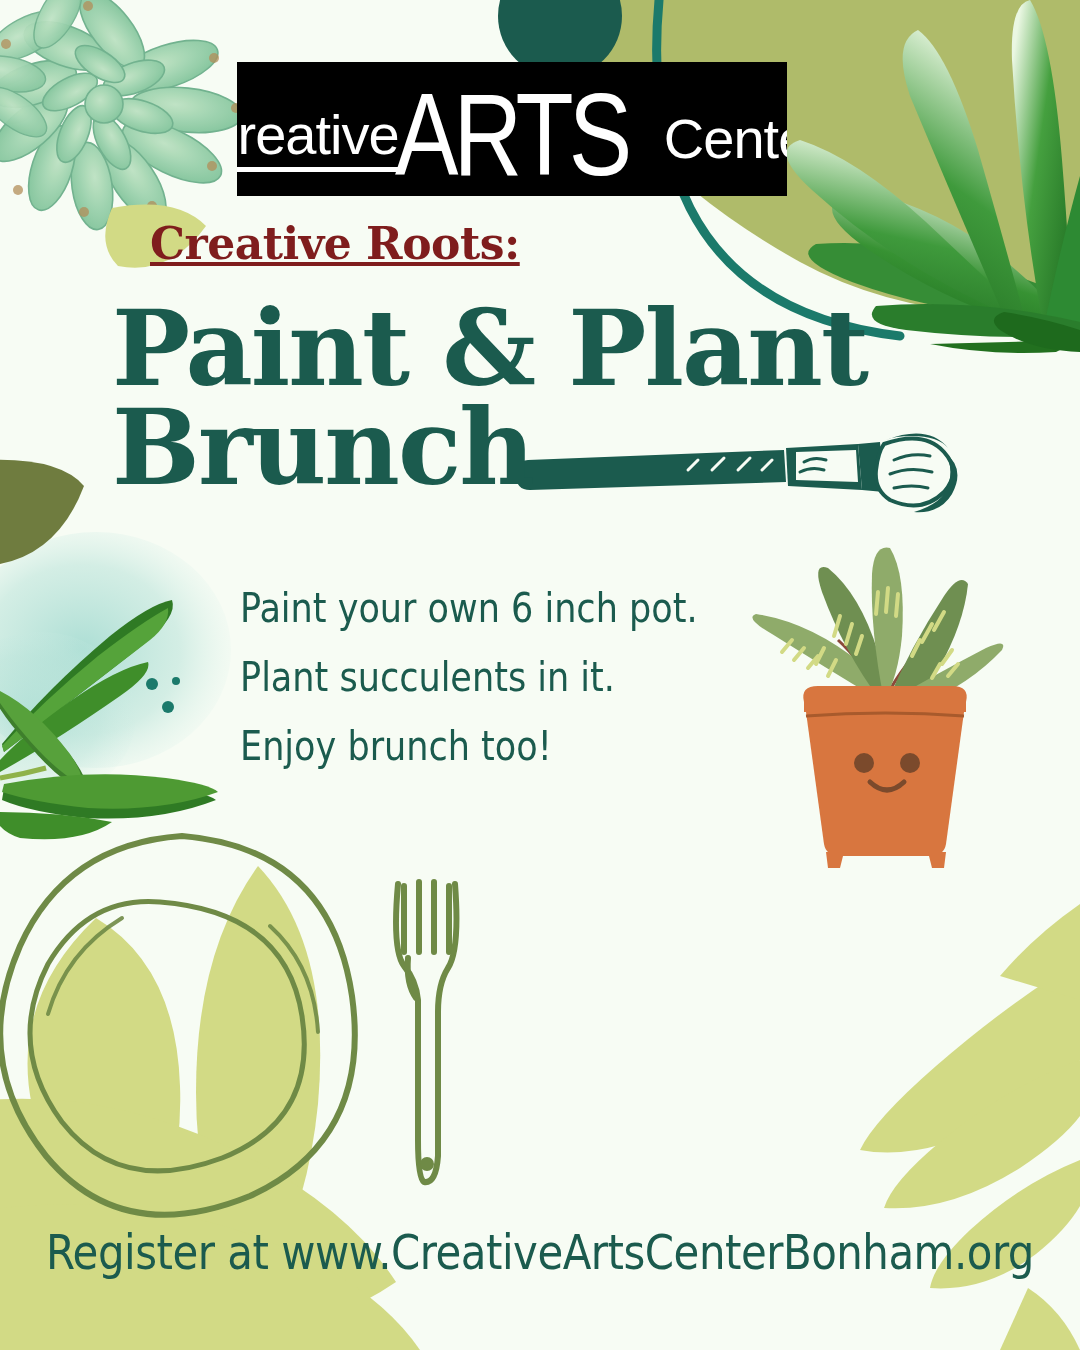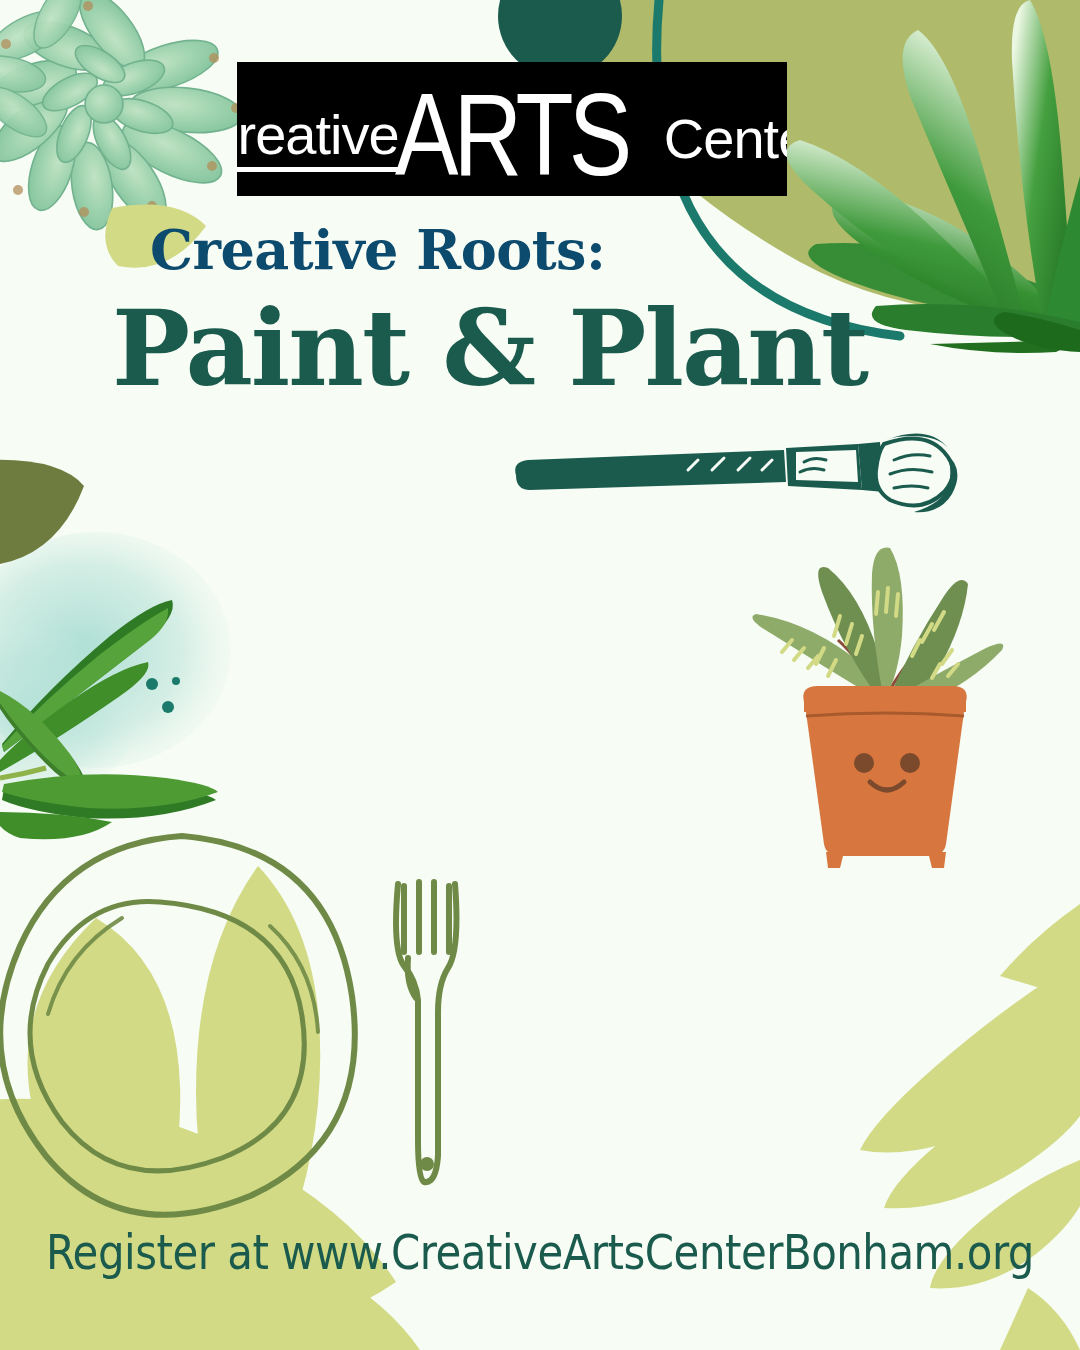--- a/index.html
+++ b/index.html
@@ -63,25 +63,26 @@
     position:relative;
     top:10px;
     margin-left:-14px;
   }
 
   
   #eyebrow{
     position:absolute;left:150px;top:218px;
     font-family:"DejaVu Serif", serif;
     font-weight:700;
-    font-size:54px;
-    color:#0c4a6e;
+    font-size:44px;
+    color:#7f1d1d;
     letter-spacing:-0.5px;
     z-index:30;
     white-space:nowrap;
+    text-decoration:underline;
   }
   #title{
     position:absolute;left:112px;top:300px;
     width:760px;
     font-family:"DejaVu Serif", serif;
     font-weight:700;
     font-size:104px;
     line-height:0.95;
     color:#1b5b4e;
     letter-spacing:-2px;
@@ -403,19 +404,25 @@
       <span class="logo-creative">Creative</span>
       <span class="logo-arts">ARTS</span>
       <span class="logo-center">Center</span>
     </div>
   </div>
 
   <div id="eyebrow">Creative Roots:</div>
 
   <div id="title">
     <div>Paint &amp; Plant</div>
+    <div>Brunch</div>
   </div>
 
+  <div id="bullets">
+    <div class="bullet">Paint your own 6 inch pot.</div>
+    <div class="bullet">Plant succulents in it.</div>
+    <div class="bullet">Enjoy brunch too!</div>
+  </div>
 
 
   <div id="register">Register at www.CreativeArtsCenterBonham.org</div>
 
 </div>
 
 </body></html>

